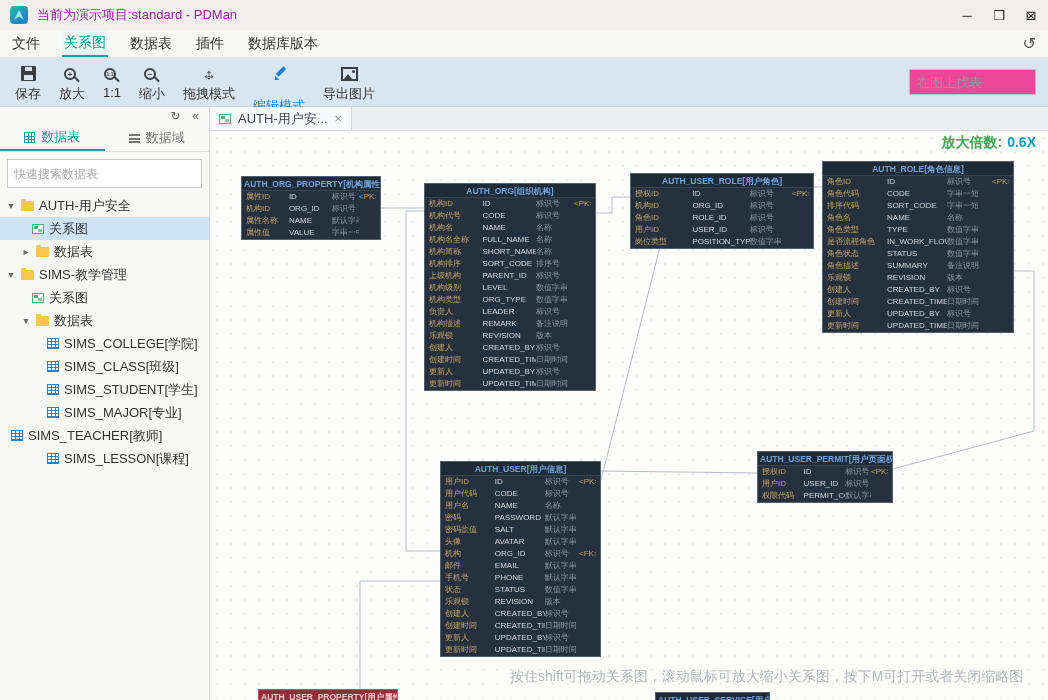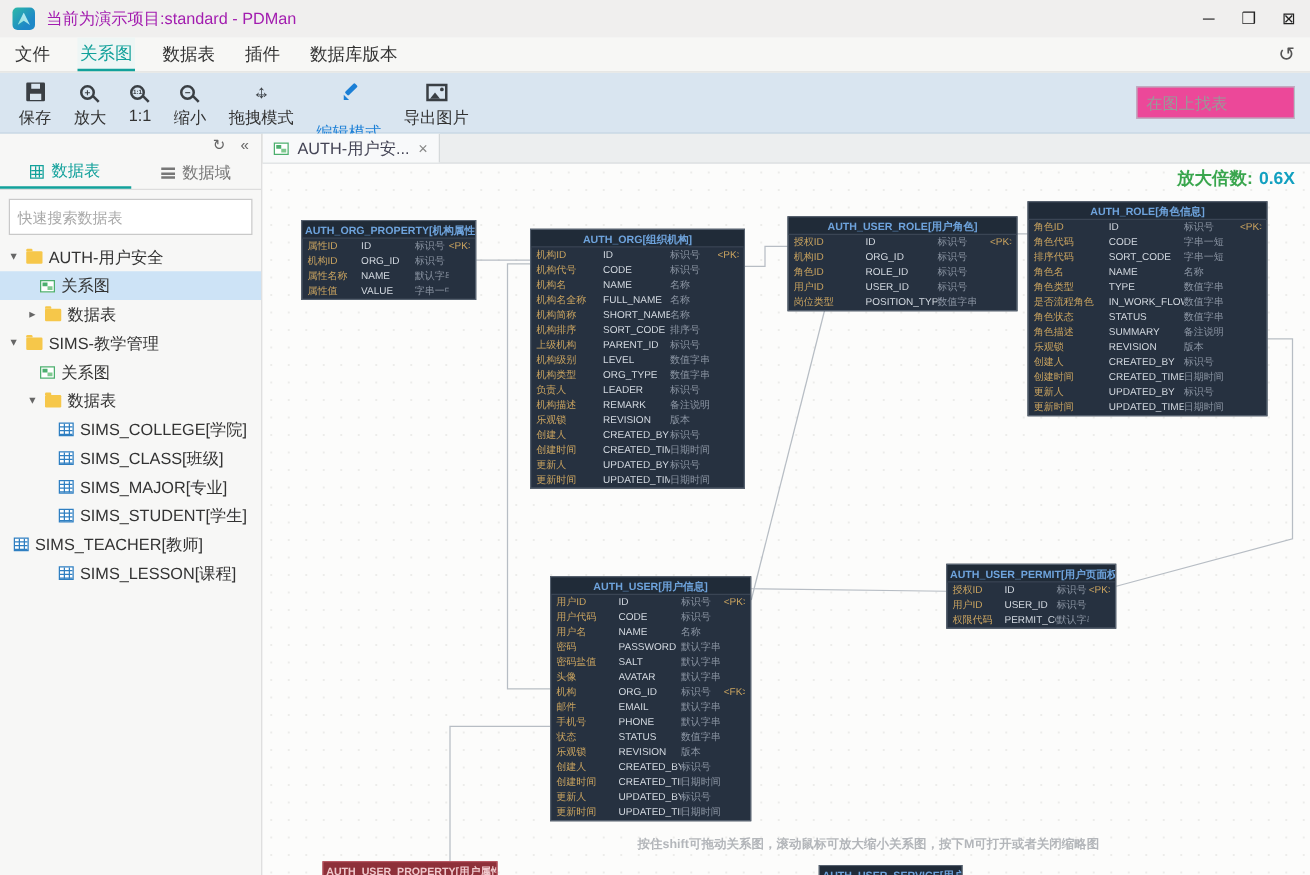--- a/index.html
+++ b/index.html
@@ -84,21 +84,21 @@
   .tabbar { height:24px; background:#eceeef; border-bottom:1px solid #d5d9db; display:flex; align-items:stretch; }
   .canvas-tab { display:flex; align-items:center; gap:7px; padding:0 9px; background:#f8f9fa; border-right:1px solid #d5d9db; font-size:13px; color:#445; }
   .tab-close { color:#888; font-size:13px; }
   .tab-close::before { content:"×"; }
   .canvas { position:relative; flex:1; background-color:#fcfcfb; background-image:radial-gradient(#ececea 1px, transparent 1.1px); background-size:14px 14px; overflow:hidden; }
   .links { position:absolute; left:0; top:0; }
   .links polyline { fill:none; stroke:#b7bdc4; stroke-width:1; }
   .zoom { position:absolute; top:3px; right:12px; font-size:14px; font-weight:bold; }
   .zoom-label { color:#3aa64e; }
   .zoom-value { color:#12a0c0; margin-left:5px; }
-  .hint { position:absolute; left:300px; top:537px; font-size:10px; color:#b3b6ba; white-space:nowrap;font-weight:bold; }
+  .hint { position:absolute; left:300px; top:537px; font-size:14px; color:#b3b6ba; white-space:nowrap; }
 
   
   .entity { position:absolute; background:#263140; border:1px solid #55606e; font-size:8px; color:#cfd6de; }
   .entity-header { height:14px; line-height:14px; text-align:center; color:#6ea3dc; font-weight:bold; background:#202b38; border-bottom:1px solid #3a4554; white-space:nowrap; overflow:hidden; padding:0 2px; font-size:8.5px; }
   .entity-row { height:12px; line-height:12px; display:flex; padding:0 4px; white-space:nowrap; }
   .col-name { flex:0 0 33%; color:#c9a35f; overflow:hidden; }
   .col-code { flex:0 0 33%; color:#d3d9e0; overflow:hidden; }
   .col-type { flex:1; color:#8b95a3; overflow:hidden; }
   .col-pk { flex:0 0 17px; color:#c9a35f; text-align:right; overflow:hidden; }
   .entity.red { border-color:#c05560; background:#7e2b34; }
@@ -243,26 +243,26 @@
             <span class="tree-label">SIMS_COLLEGE[学院]</span>
           </div>
           <div class="tree-row" style="padding-left: 36px;">
             <span class="tree-spacer"></span>
             <span class="icon-table"></span>
             <span class="tree-label">SIMS_CLASS[班级]</span>
           </div>
           <div class="tree-row" style="padding-left: 36px;">
             <span class="tree-spacer"></span>
             <span class="icon-table"></span>
+            <span class="tree-label">SIMS_STUDENT[学生]</span>
+          </div>
+          <div class="tree-row" style="padding-left: 36px;">
+            <span class="tree-spacer"></span>
+            <span class="icon-table"></span>
             <span class="tree-label">SIMS_MAJOR[专业]</span>
-          </div>
-          <div class="tree-row" style="padding-left: 36px;">
-            <span class="tree-spacer"></span>
-            <span class="icon-table"></span>
-            <span class="tree-label">SIMS_STUDENT[学生]</span>
           </div>
           <div class="tree-row" style="">
             <span class="tree-spacer"></span>
             <span class="icon-table"></span>
             <span class="tree-label">SIMS_TEACHER[教师]</span>
           </div>
           <div class="tree-row" style="padding-left: 36px;">
             <span class="tree-spacer"></span>
             <span class="icon-table"></span>
             <span class="tree-label">SIMS_LESSON[课程]</span>

